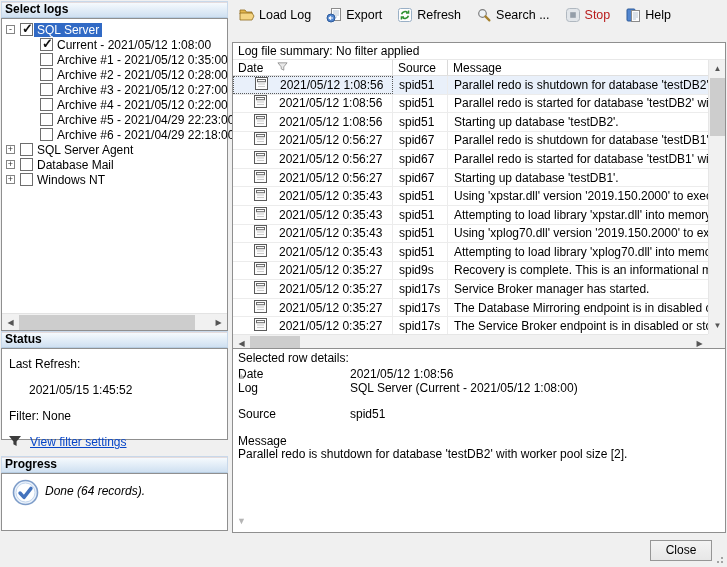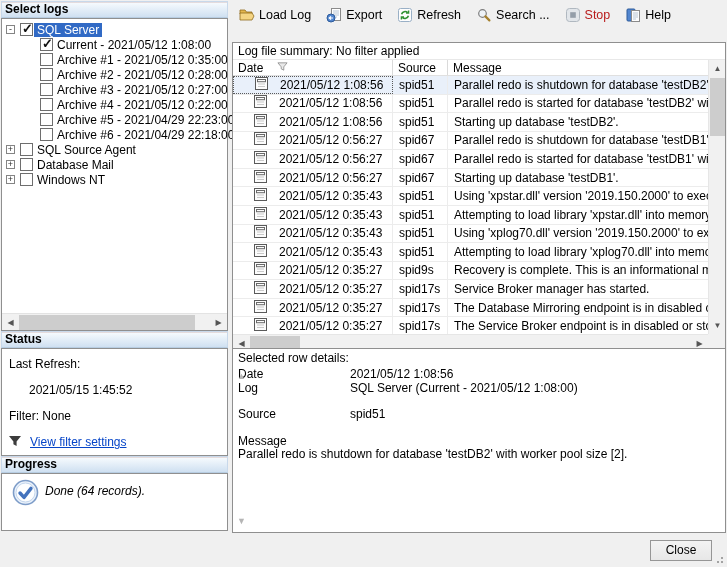--- a/index.html
+++ b/index.html
@@ -51,21 +51,21 @@
   .sb .thumb{ position:absolute; background:#cdcdcd; }
   #tree-hscroll{ left:0; bottom:0; width:225px; height:17px; border-top:1px solid #e3e3e3; }
   #tree-hscroll .thumb{ left:17px; top:1px; width:176px; height:15px; }
   #grid-vscroll{ right:0; top:17px; width:17px; height:274px; border-left:1px solid #e6e6e6; }
   #grid-vscroll .thumb{ top:18px; left:1px; width:15px; height:58px; }
   #grid-hscroll{ left:0; bottom:0; width:475px; height:17px; border-top:1px solid #e6e6e6; }
   #grid-hscroll .thumb{ left:17px; top:1px; width:50px; height:15px; }
   .corner{ position:absolute; right:0; bottom:0; width:17px; height:17px; background:#f1f1f1; }
   
   #status-header{ top:331px; }
-  #status-box{ left:1px; top:348px; width:227px; height:108px;padding-left:24px; }
+  #status-box{ left:1px; top:348px; width:227px; height:92px;padding-left:24px; }
   #status-box .abs{ position:absolute; }
   a.flink{ color:#0645c8; text-decoration:underline; }
   #progress-header{ top:456px; }
   #progress-box{ left:1px; top:473px; width:227px; height:58px; }
   
   #toolbar{
     position:absolute; left:233px; top:1px; width:493px; height:27px;
     display:flex; align-items:center;
   }
   .tbtn{
@@ -171,21 +171,21 @@
 
       <div class="tree-item child">
 
         <span class="checkbox"></span>
         <span class="tree-label">Archive #6 - 2021/04/29 22:18:00</span>
       </div>
 
       <div class="tree-item">
         <span class="expander">+</span>
         <span class="checkbox"></span>
-        <span class="tree-label">SQL Source Agent</span>
+        <span class="tree-label">SQL Server Agent</span>
       </div>
 
       <div class="tree-item">
         <span class="expander">+</span>
         <span class="checkbox"></span>
         <span class="tree-label">Database Mail</span>
       </div>
 
       <div class="tree-item">
         <span class="expander">+</span>

